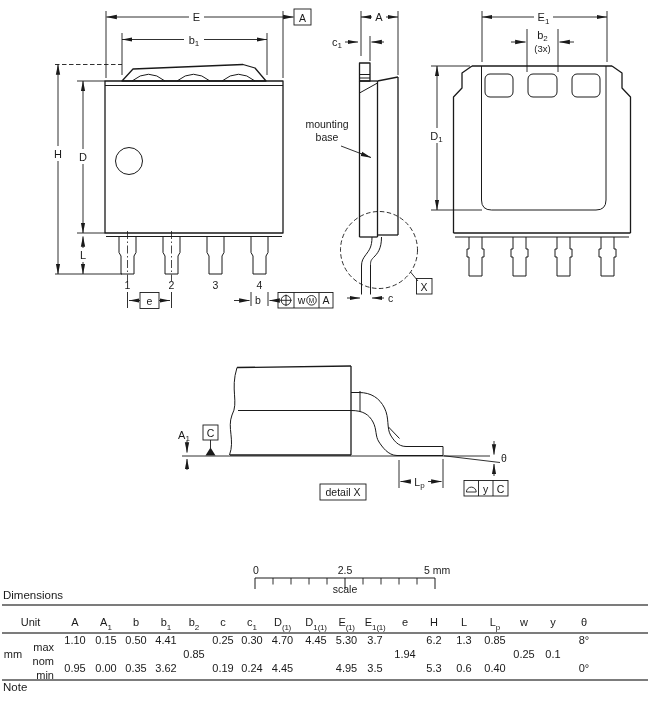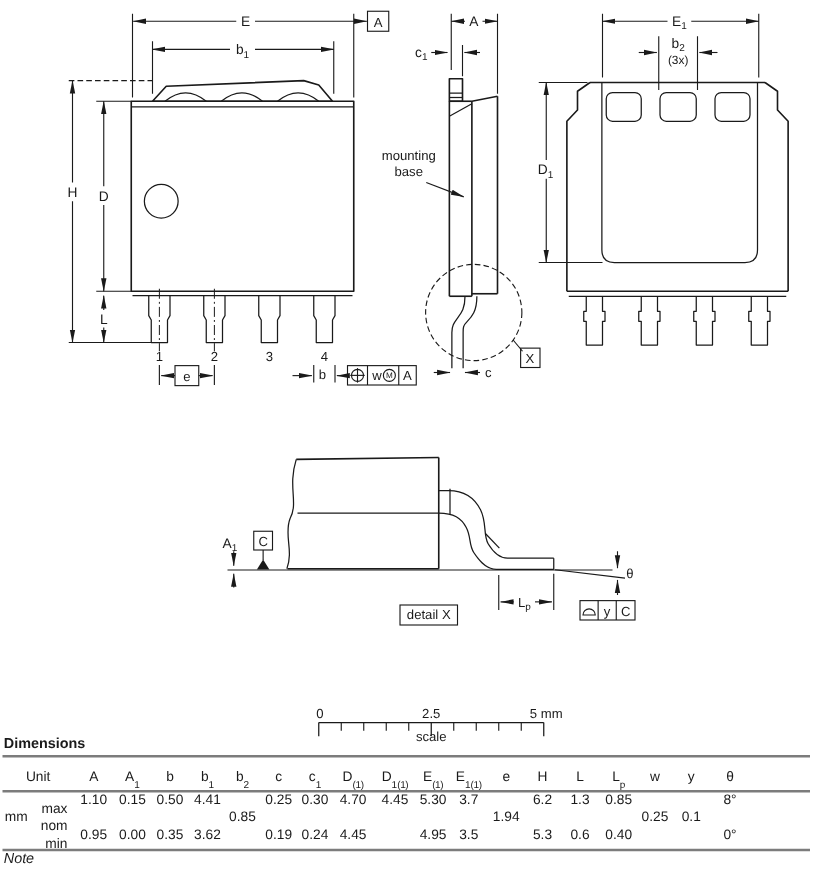--- a/index.html
+++ b/index.html
@@ -12,30 +12,30 @@
   .ol{fill:none;stroke:#1a1a1a;stroke-width:1.3;stroke-linejoin:round;}
   .o1{fill:none;stroke:#1a1a1a;stroke-width:1;stroke-linejoin:round;}
   .tl{fill:none;stroke:#1a1a1a;stroke-width:0.9;}
   .dim{fill:none;stroke:#1a1a1a;stroke-width:0.9;}
   .dsh{fill:none;stroke:#1a1a1a;stroke-width:0.9;stroke-dasharray:4.5,2.5;}
   .cln{fill:none;stroke:#1a1a1a;stroke-width:0.8;stroke-dasharray:8,2.5,1.5,2.5;}
   .wb{fill:#ffffff;stroke:none;}
   .fillb{fill:#1a1a1a;stroke:none;}
   
   .rule{position:absolute;left:2px;width:646px;height:2px;background:#7c7c7c;}
-  #dims-title{position:absolute;left:3px;top:589px;font-size:11.5px;font-weight:bold;}
+  #dims-title{position:absolute;left:3px;top:589px;font-size:11.5px;}
   #dims-grid{position:absolute;left:3px;top:606px;display:grid;
      grid-template-columns:20px 35px 34px 28px 32px 28px 28px 30px 28px 33px 34px 27px 30px 30px 28px 32px 30px 28px 30px 32px 47px;
      grid-template-rows:27px 14px 14px 14px;font-size:11px;}
   #dims-grid .hcell{display:flex;align-items:flex-end;justify-content:center;padding-bottom:5px;}
   #dims-grid .cell{display:flex;align-items:center;justify-content:center;}
   #dims-grid .rowlbl{justify-content:flex-end;padding-right:4px;margin-top:13px;}
   #dims-grid sup{font-size:8px;line-height:0;vertical-align:4px;letter-spacing:-0.3px;}
   #dims-grid sub{font-size:8px;line-height:0;vertical-align:-2px;}
-  #note-title{position:absolute;left:3px;top:681px;font-size:11.5px;font-style:italic;}
+  #note-title{position:absolute;left:3px;top:681px;font-size:11.5px;}
   #note-text{position:absolute;left:20px;top:693px;font-size:11px;}
 </style>
 </head>
 <body>
 
 <div id="stage">
 
 <svg id="dwg" width="650" height="600" viewBox="0 0 650 600">
   <defs>
     <marker id="ah" viewBox="0 0 12 6" refX="11.5" refY="3" markerWidth="12" markerHeight="6" orient="auto-start-reverse">

